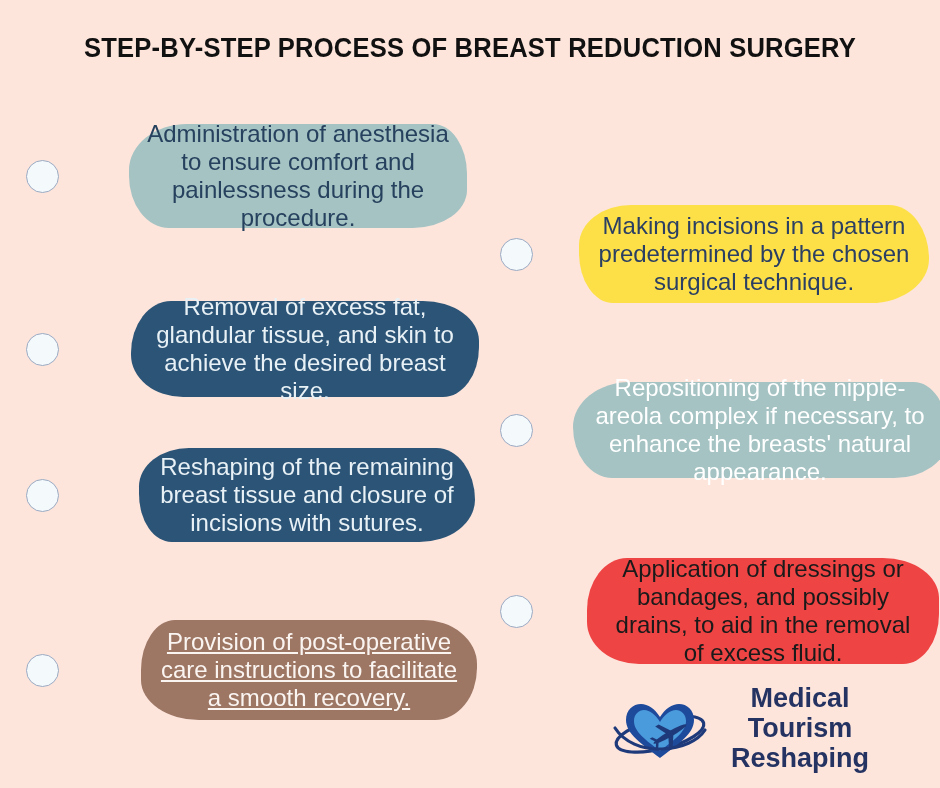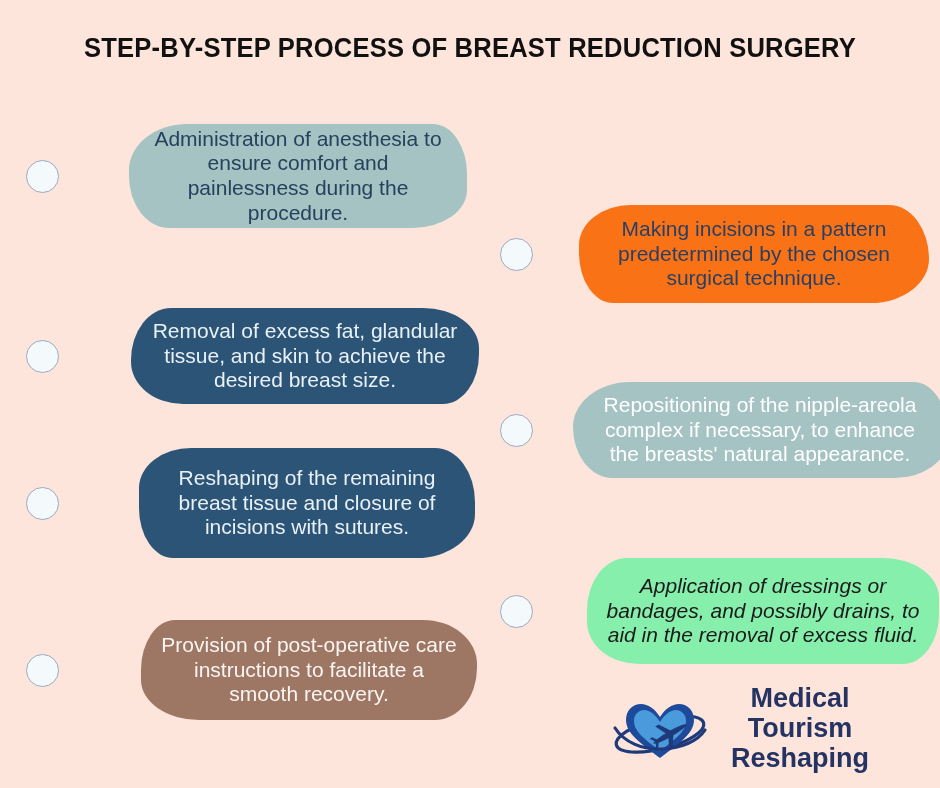--- a/index.html
+++ b/index.html
@@ -46,50 +46,50 @@
     border: 1.6px solid #9BAAC2;
     box-sizing: border-box;
     flex: 0 0 auto;
   }
   .card {
     box-sizing: border-box;
     display: flex;
     align-items: center;
     justify-content: center;
     text-align: center;
-    font-size: 21px;
+    font-size: 24px;
     line-height: 1.17;
     padding: 14px 16px;
   }
   
   .blob-a { border-radius: 58px 34px 54px 40px / 46px 50px 38px 52px; }
   .blob-b { border-radius: 40px 56px 36px 52px / 52px 40px 50px 42px; }
   .blob-c { border-radius: 52px 40px 58px 34px / 40px 54px 44px 50px; }
   .blob-d { border-radius: 34px 54px 42px 58px / 50px 44px 52px 40px; }
 
   
   .theme-teal  { background: #A5C3C3; color: #26415E; }
   .theme-navy  { background: #2C5476; color: #E8F1F6; }
-  .theme-pink  { background: #f97316; color: #2A3F63; }
+  .theme-pink  { background: #fde047; color: #2A3F63; }
   .theme-tealw { background: #A5C3C3; color: #FFFFFF; }
-  .theme-white { background: #86efac; color: #1A1A1A; font-style: italic; }
+  .theme-white { background: #ef4444; color: #1A1A1A; }
   .theme-brown { background: #9D7664; color: #FBF5F2; }
 
   
   #step-1 { left: 26px;  top: 124px; }
   #step-1 .card { width: 338px; height: 104px; margin-left: 70px; }
 
-  #step-2 { left: 26px;  top: 308px; }
+  #step-2 { left: 26px;  top: 301px; }
   #step-2 .card { width: 348px; height: 96px; margin-left: 72px; }
 
   #step-3 { left: 26px;  top: 448px; }
-  #step-3 .card { width: 336px; height: 110px; margin-left: 80px; }
+  #step-3 .card { width: 336px; height: 94px; margin-left: 80px; }
 
   #step-4 { left: 26px;  top: 620px; }
-  #step-4 .card { width: 336px; height: 100px; margin-left: 82px; }
+  #step-4 .card { width: 336px; height: 100px; margin-left: 82px; text-decoration: underline; }
 
   
   #step-5 { left: 500px; top: 205px; }
   #step-5 .card { width: 350px; height: 98px; margin-left: 46px; }
 
   #step-6 { left: 500px; top: 382px; }
   #step-6 .card { width: 374px; height: 96px; margin-left: 40px; }
 
   #step-7 { left: 500px; top: 558px; }
   #step-7 .card { width: 352px; height: 106px; margin-left: 54px; }

